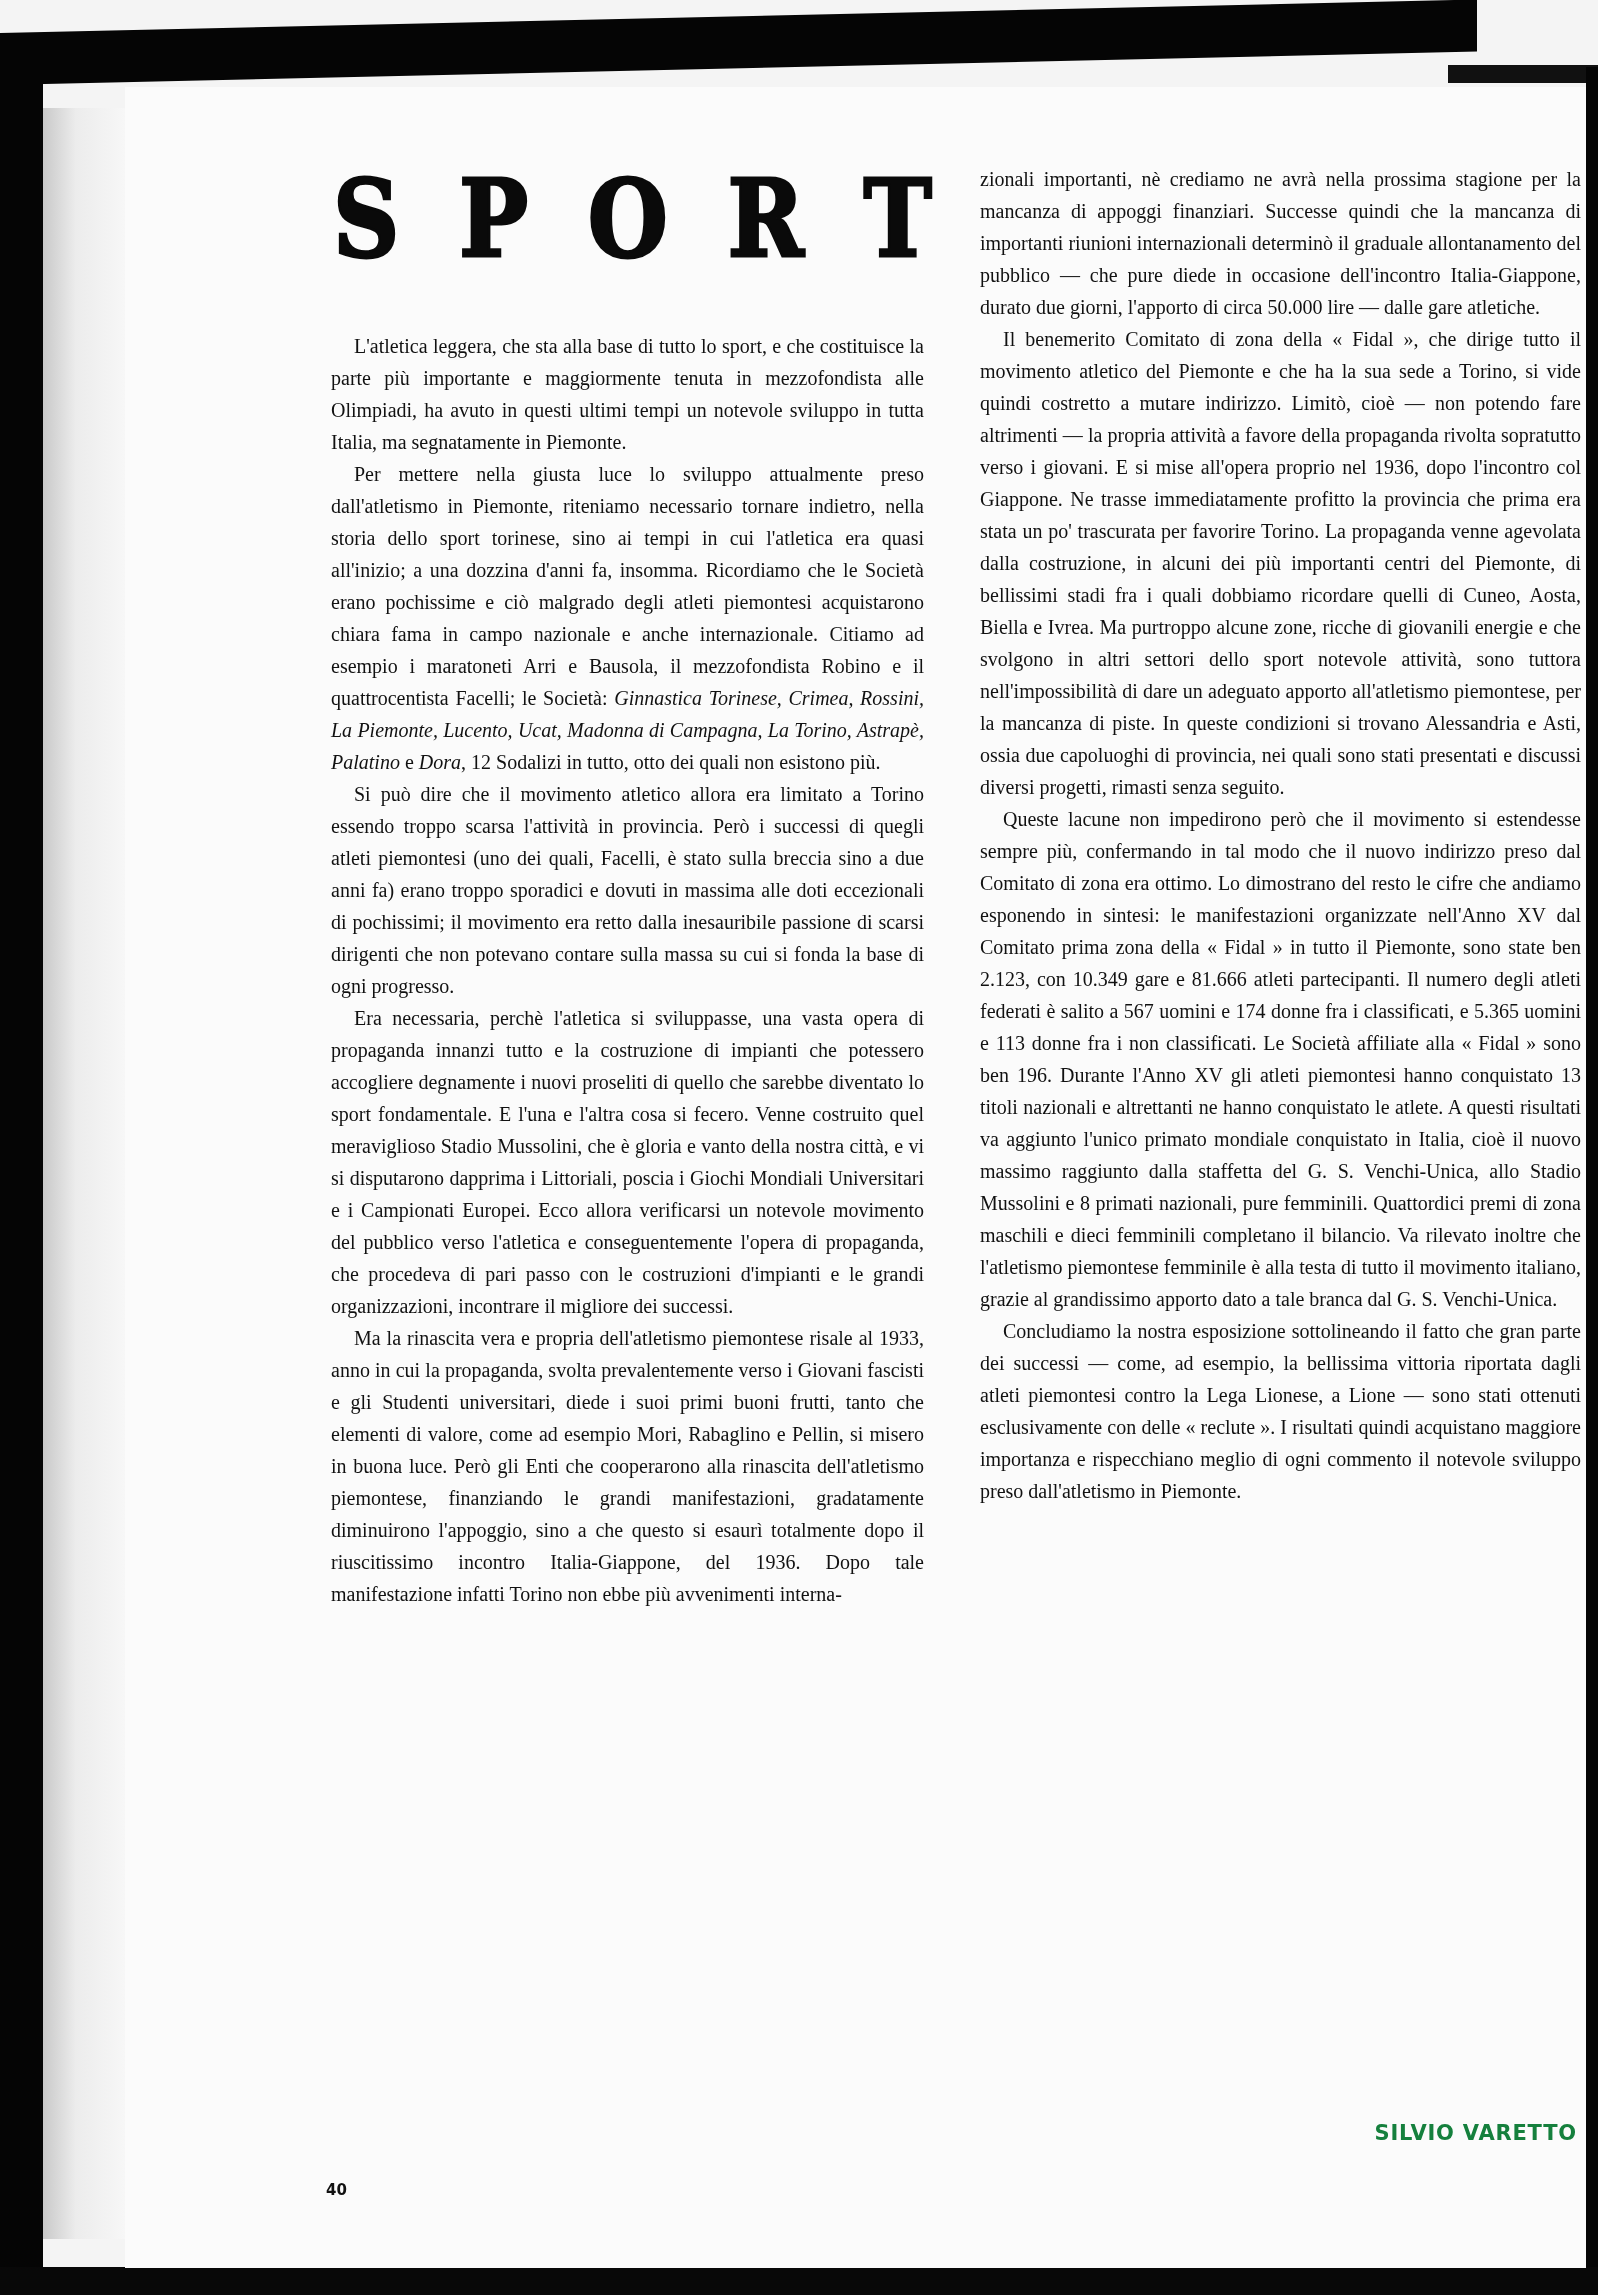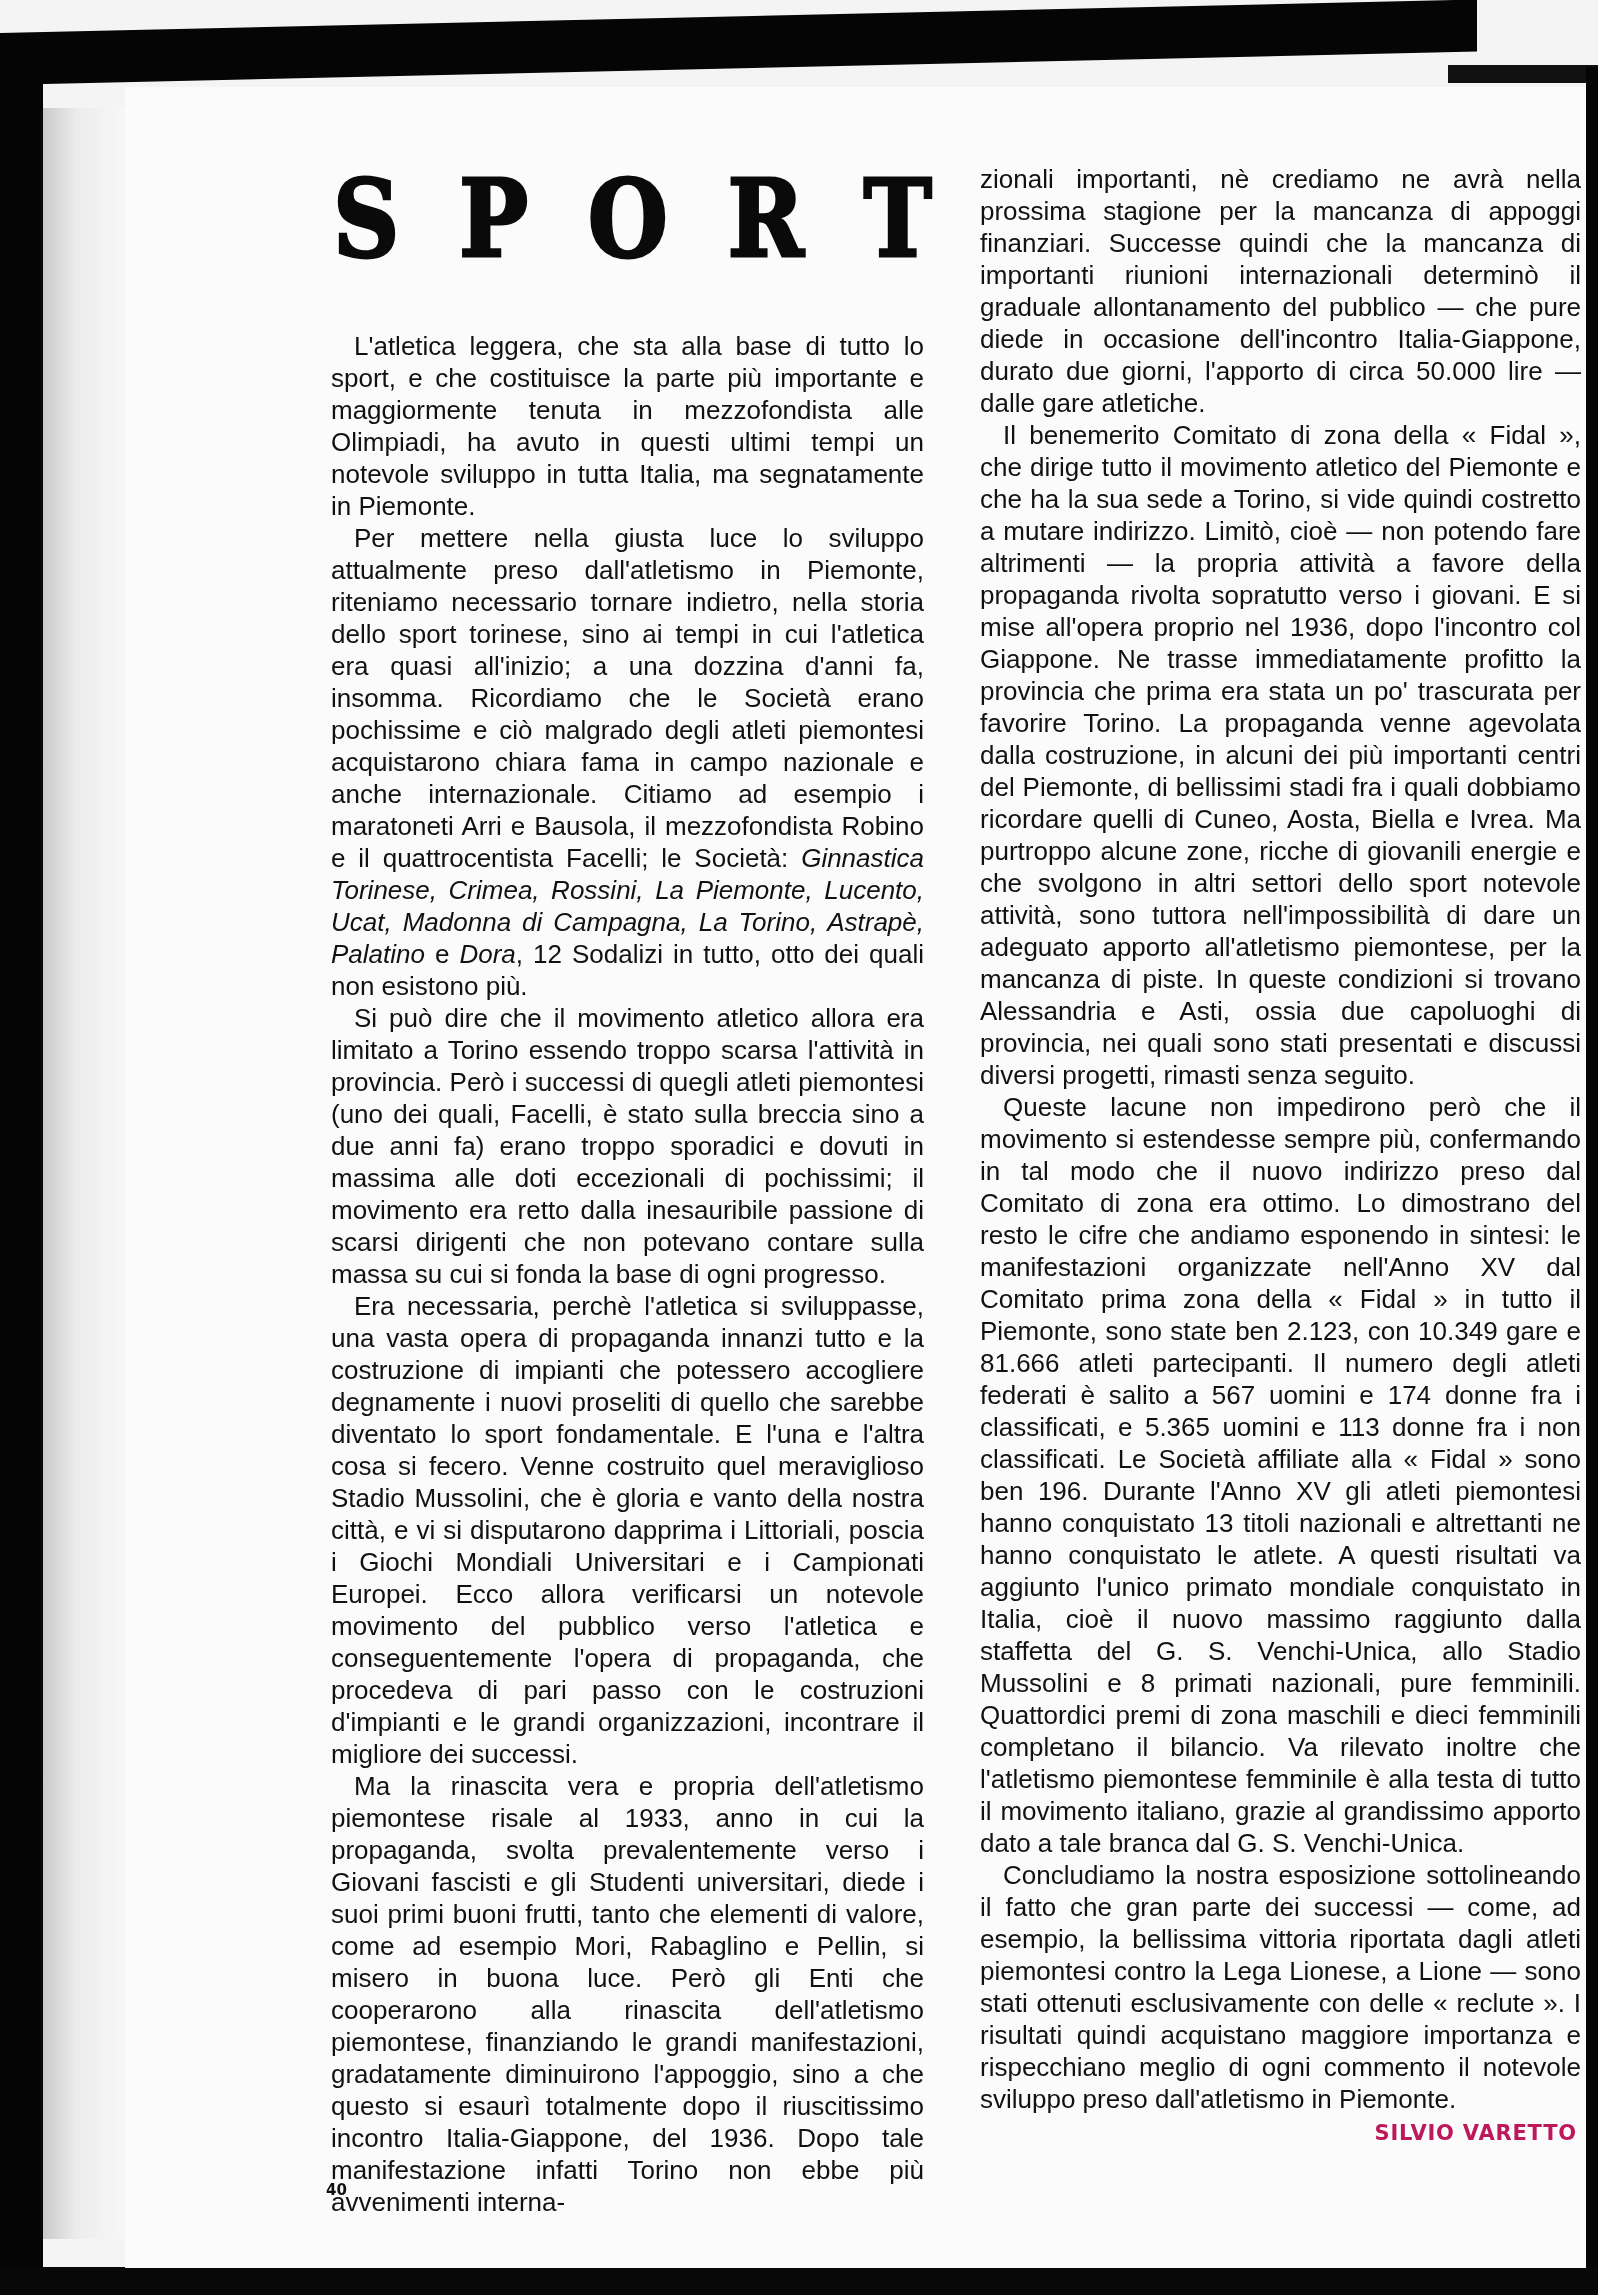--- a/index.html
+++ b/index.html
@@ -42,33 +42,33 @@
     position: absolute; left: 333px; top: 166px; width: 599px;
     display: flex; justify-content: space-between;
     font-family: "DejaVu Serif", serif; font-weight: 900;
     font-size: 92px; line-height: 1; color: #0a0a0a;
     transform: scaleY(1.15); transform-origin: 0 0;
     letter-spacing: 0;
   }
   .title span { display: inline-block; -webkit-text-stroke: 2.5px #0a0a0a; }
   .col {
     position: absolute; color: #111;
-    font-family: Liberation Sans, sans-serif;
-    font-size: 26px; line-height: 32px;
+    font-family: Liberation Serif, serif;
+    font-size: 20px; line-height: 32px;
     text-align: justify; hyphens: manual;
   }
   .col p { margin: 0; text-indent: 23px; }
   .col p.cont { text-indent: 0; }
   .col-left { left: 331px; top: 330px; width: 593px; }
   .col-right { left: 980px; top: 163px; width: 601px; }
   .col i { font-style: italic; }
   .signature {
     position: absolute; right: 21px; top: 2121px;
     font-family: "DejaVu Sans", sans-serif; font-weight: 900;
-    font-size: 21px; letter-spacing: 0.8px; color: #be185d;
+    font-size: 21px; letter-spacing: 0.8px; color: #15803d;
   }
   .page-number {
     position: absolute; left: 326px; top: 2181px;
     font-family: "DejaVu Sans", sans-serif; font-weight: 900;
     font-size: 15px; color: #111; text-align: center;
   }
 </style>
 </head>
 <body>
 

